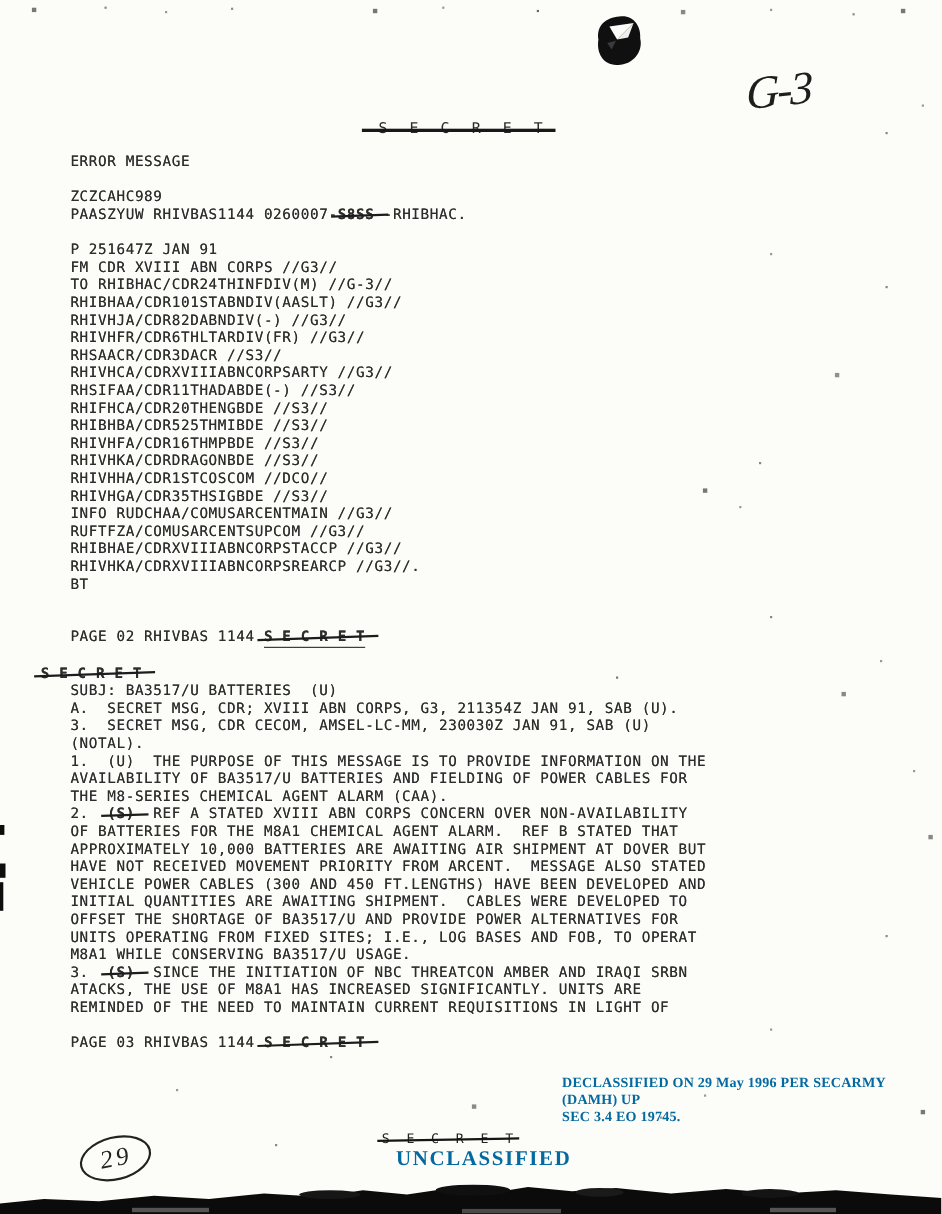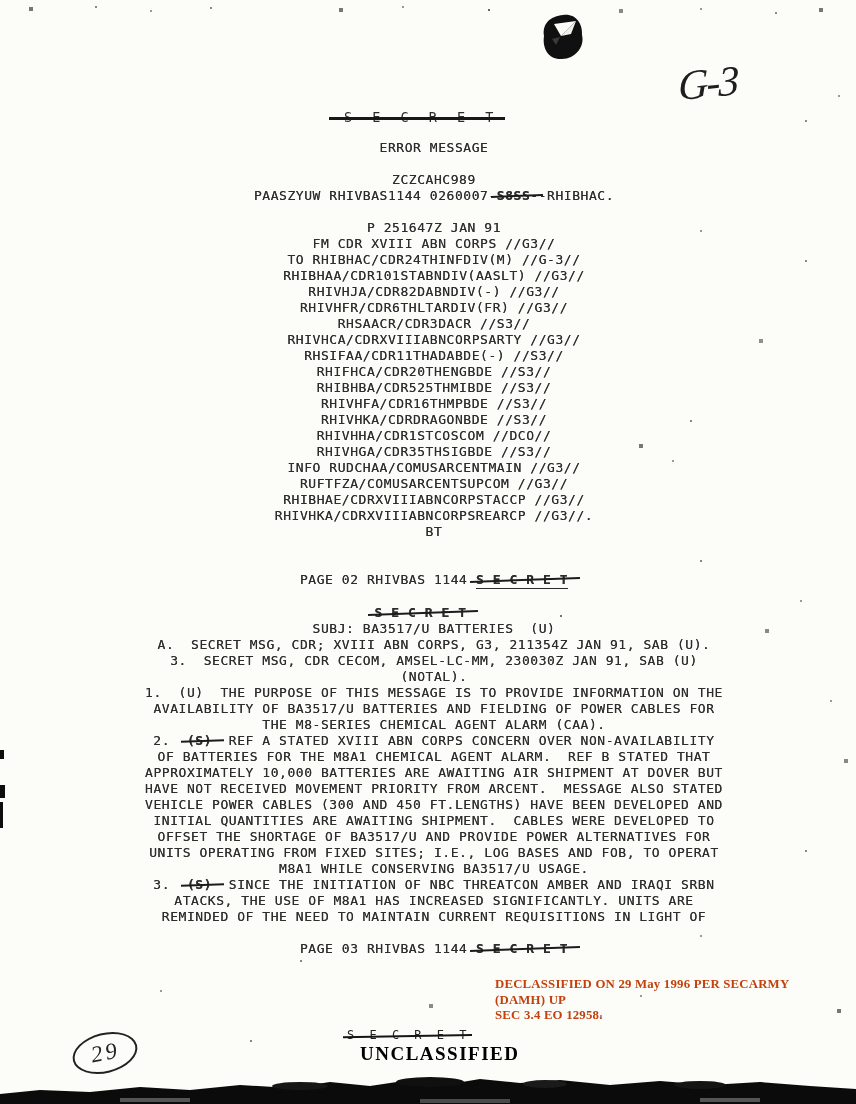--- a/index.html
+++ b/index.html
@@ -5,21 +5,21 @@
   html,body{margin:0;padding:0;}
   body{width:856px;height:1104px;position:relative;background:#f4f4f1;overflow:hidden;
        font-family:"DejaVu Sans Mono", monospace;}
   .page{position:absolute;inset:0;background:#fcfcf9;}
 
   
   .msg{position:absolute;left:64px;top:140px;width:740px;
        font-family:"DejaVu Sans Mono", monospace;
        font-size:13px;line-height:16px;letter-spacing:0.55px;
        color:#2d2d2d;white-space:pre;
-       text-shadow:0 0 0.6px rgba(40,40,40,0.8);text-align:center;}
+       text-shadow:0 0 0.6px rgba(40,40,40,0.8);}
   .line{min-height:16px;}
   .line.shift{margin-left:-27px;}
 
   
   .strike{position:relative;display:inline-block;font-weight:bold;}
   .strike::after{content:"";position:absolute;left:-6px;right:-12px;top:7px;height:2.4px;
        background:#1c1c1c;transform:rotate(-2deg);}
   .underline{border-bottom:1.6px solid #2a2a2a;}
 
   .topsecret{position:absolute;left:344px;top:109px;
@@ -35,33 +35,33 @@
       letter-spacing:-2px;}
 
   
   .copy-circle{position:absolute;left:72px;top:1033px;width:62px;height:36px;
       border:2.2px solid #222;border-radius:50%;transform:rotate(-14deg);
       display:flex;align-items:center;justify-content:center;}
   .copy-circle span{font-family:"Liberation Serif", serif;font-style:italic;
       font-size:23px;color:#222;transform:rotate(3deg);letter-spacing:3px;}
 
   
-  .declass{position:absolute;left:495px;top:977px;width:345px;
+  .declass{position:absolute;left:511px;top:977px;width:345px;
       font-family:"Liberation Serif", serif;font-weight:bold;
-      font-size:12.8px;line-height:15.5px;color:#c2410c;letter-spacing:0.2px;}
+      font-size:12.8px;line-height:15.5px;color:#0369a1;letter-spacing:0.2px;}
 
   .bottomsecret{position:absolute;left:347px;top:1028px;
       font-size:12px;letter-spacing:4px;color:#222;
       font-family:"DejaVu Sans Mono", monospace;}
   .bottomsecret::after{content:"";position:absolute;left:-4px;right:-2px;top:7px;height:2.2px;
       background:#151515;transform:rotate(-1deg);}
 
   .unclassified{position:absolute;left:360px;top:1043px;
       font-family:"Liberation Serif", serif;font-weight:bold;
-      font-size:19px;letter-spacing:1.5px;color:#000000;}
+      font-size:19px;letter-spacing:1.5px;color:#0369a1;}
 
   
   .blob{position:absolute;left:540px;top:13px;}
   .edge-mark{position:absolute;left:0;background:#0d0d0d;}
   .em1{top:750px;width:4px;height:9px;}
   .em2{top:785px;width:5px;height:13px;}
   .em3{top:802px;width:3px;height:26px;}
   .bottom-smear{position:absolute;left:0;bottom:0;width:856px;height:30px;}
   .noise{position:absolute;left:0;top:0;width:2px;height:2px;background:transparent;
       box-shadow:
@@ -98,21 +98,21 @@
   <div class="topsecret strikehdr">S E C R E T</div>
 
   <div class="msg" id="msg"><div class="line">ERROR MESSAGE</div><div class="line">&nbsp;</div><div class="line">ZCZCAHC989</div><div class="line"><span>PAASZYUW RHIVBAS1144 0260007-</span><span class="strike">S8SS</span><span>--RHIBHAC.</span></div><div class="line">&nbsp;</div><div class="line">P 251647Z JAN 91</div><div class="line">FM CDR XVIII ABN CORPS //G3//</div><div class="line">TO RHIBHAC/CDR24THINFDIV(M) //G-3//</div><div class="line">RHIBHAA/CDR101STABNDIV(AASLT) //G3//</div><div class="line">RHIVHJA/CDR82DABNDIV(-) //G3//</div><div class="line">RHIVHFR/CDR6THLTARDIV(FR) //G3//</div><div class="line">RHSAACR/CDR3DACR //S3//</div><div class="line">RHIVHCA/CDRXVIIIABNCORPSARTY //G3//</div><div class="line">RHSIFAA/CDR11THADABDE(-) //S3//</div><div class="line">RHIFHCA/CDR20THENGBDE //S3//</div><div class="line">RHIBHBA/CDR525THMIBDE //S3//</div><div class="line">RHIVHFA/CDR16THMPBDE //S3//</div><div class="line">RHIVHKA/CDRDRAGONBDE //S3//</div><div class="line">RHIVHHA/CDR1STCOSCOM //DCO//</div><div class="line">RHIVHGA/CDR35THSIGBDE //S3//</div><div class="line">INFO RUDCHAA/COMUSARCENTMAIN //G3//</div><div class="line">RUFTFZA/COMUSARCENTSUPCOM //G3//</div><div class="line">RHIBHAE/CDRXVIIIABNCORPSTACCP //G3//</div><div class="line">RHIVHKA/CDRXVIIIABNCORPSREARCP //G3//.</div><div class="line">BT</div><div class="line">&nbsp;</div><div class="line">&nbsp;</div><div class="line"><span>PAGE 02 RHIVBAS 1144 </span><span class="strike underline">S E C R E T</span></div><div class="line">&nbsp;</div><div class="line shift"><span class="strike">S E C R E T</span></div><div class="line">SUBJ: BA3517/U BATTERIES  (U)</div><div class="line">A.  SECRET MSG, CDR; XVIII ABN CORPS, G3, 211354Z JAN 91, SAB (U).</div><div class="line">3.  SECRET MSG, CDR CECOM, AMSEL-LC-MM, 230030Z JAN 91, SAB (U)</div><div class="line">(NOTAL).</div><div class="line">1.  (U)  THE PURPOSE OF THIS MESSAGE IS TO PROVIDE INFORMATION ON THE</div><div class="line">AVAILABILITY OF BA3517/U BATTERIES AND FIELDING OF POWER CABLES FOR</div><div class="line">THE M8-SERIES CHEMICAL AGENT ALARM (CAA).</div><div class="line"><span>2.  </span><span class="strike">(S)</span><span>  REF A STATED XVIII ABN CORPS CONCERN OVER NON-AVAILABILITY</span></div><div class="line">OF BATTERIES FOR THE M8A1 CHEMICAL AGENT ALARM.  REF B STATED THAT</div><div class="line">APPROXIMATELY 10,000 BATTERIES ARE AWAITING AIR SHIPMENT AT DOVER BUT</div><div class="line">HAVE NOT RECEIVED MOVEMENT PRIORITY FROM ARCENT.  MESSAGE ALSO STATED</div><div class="line">VEHICLE POWER CABLES (300 AND 450 FT.LENGTHS) HAVE BEEN DEVELOPED AND</div><div class="line">INITIAL QUANTITIES ARE AWAITING SHIPMENT.  CABLES WERE DEVELOPED TO</div><div class="line">OFFSET THE SHORTAGE OF BA3517/U AND PROVIDE POWER ALTERNATIVES FOR</div><div class="line">UNITS OPERATING FROM FIXED SITES; I.E., LOG BASES AND FOB, TO OPERAT</div><div class="line">M8A1 WHILE CONSERVING BA3517/U USAGE.</div><div class="line"><span>3.  </span><span class="strike">(S)</span><span>  SINCE THE INITIATION OF NBC THREATCON AMBER AND IRAQI SRBN</span></div><div class="line">ATACKS, THE USE OF M8A1 HAS INCREASED SIGNIFICANTLY. UNITS ARE</div><div class="line">REMINDED OF THE NEED TO MAINTAIN CURRENT REQUISITIONS IN LIGHT OF</div><div class="line">&nbsp;</div><div class="line"><span>PAGE 03 RHIVBAS 1144 </span><span class="strike">S E C R E T</span></div></div>
 
   <div class="edge-mark em1"></div>
   <div class="edge-mark em2"></div>
   <div class="edge-mark em3"></div>
 
   <div class="declass">
     <div>DECLASSIFIED ON 29 May 1996 PER SECARMY (DAMH) UP</div>
-    <div>SEC 3.4 EO 12958.</div>
+    <div>SEC 3.4 EO 19745.</div>
   </div>
 
   <div class="copy-circle">
     <span>29</span>
   </div>
 
   <div class="bottomsecret">S E C R E T</div>
 
   <div class="unclassified">UNCLASSIFIED</div>
 

